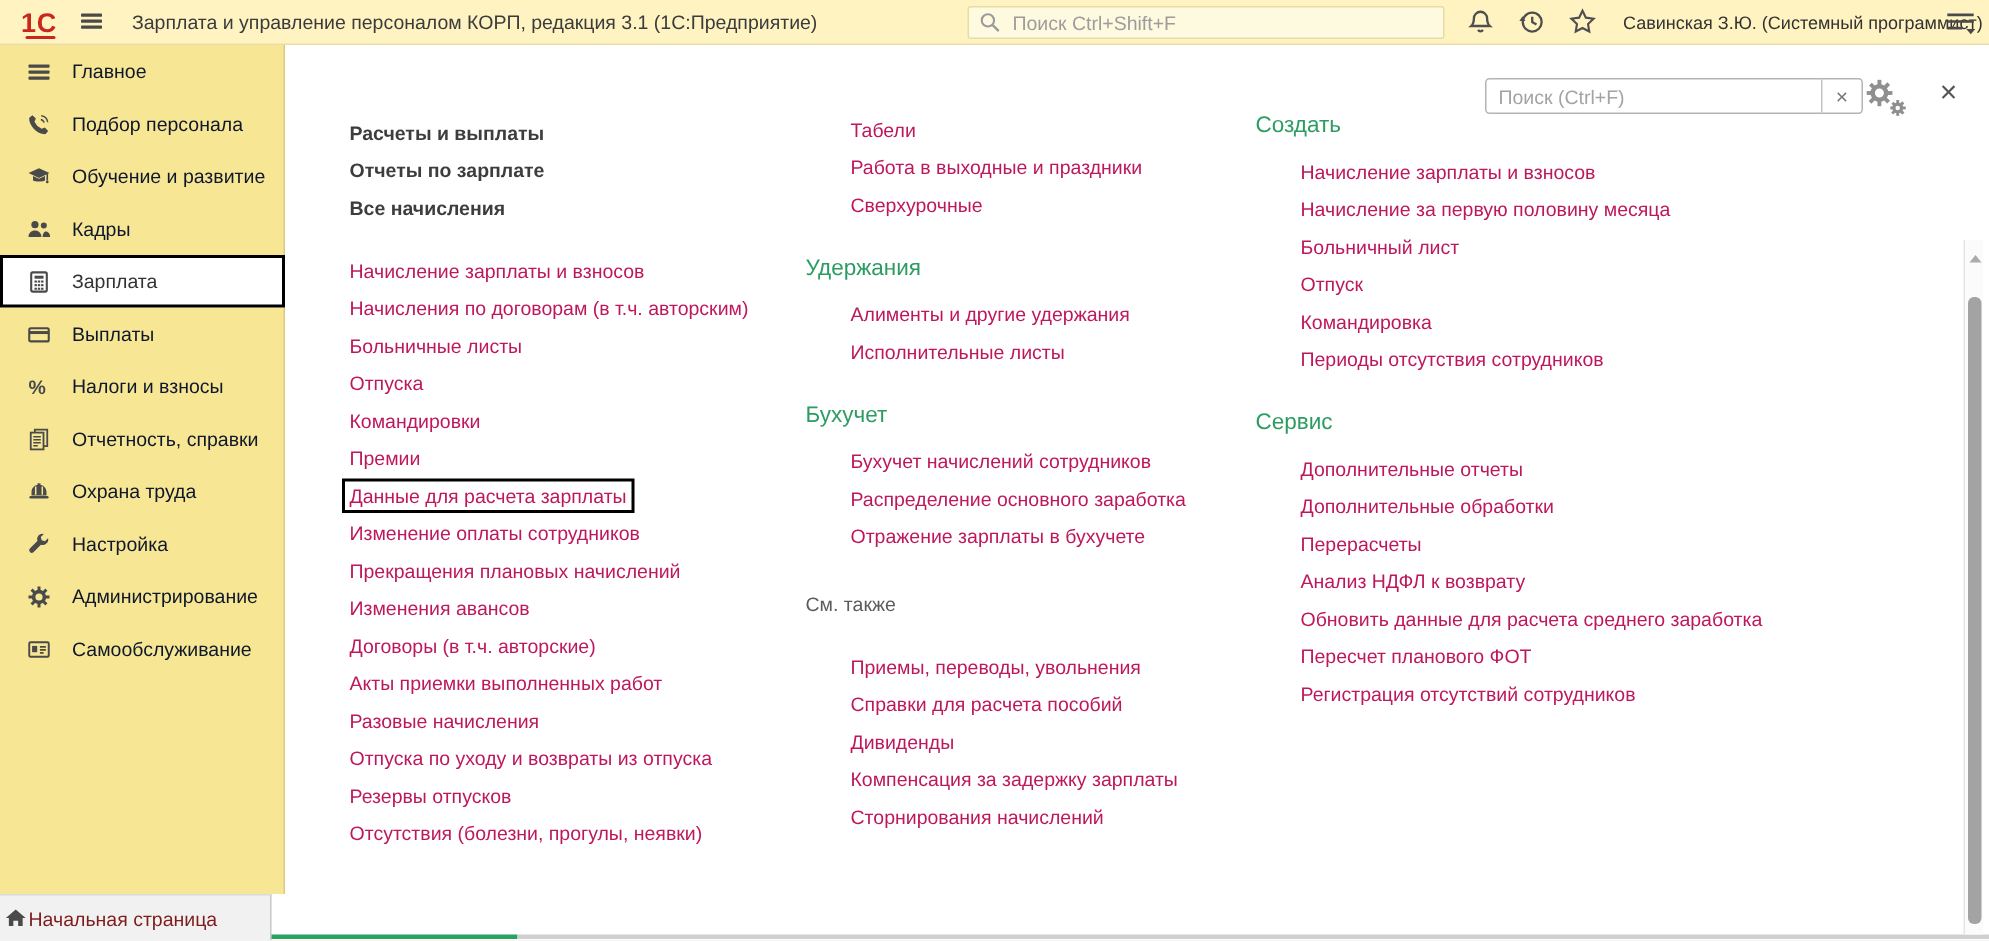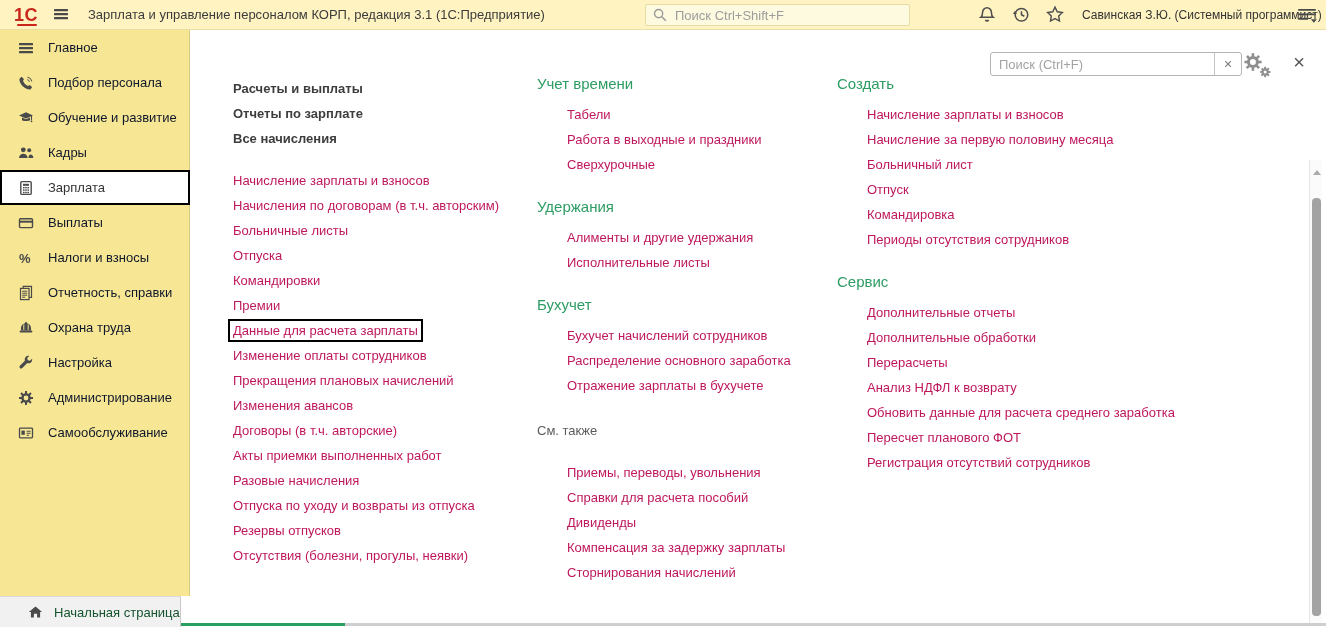--- a/index.html
+++ b/index.html
@@ -8,41 +8,41 @@
        font-family:"Liberation Sans",sans-serif;-webkit-font-smoothing:antialiased;}
 
   
   .topbar{position:absolute;left:0;top:0;width:1326px;height:30px;background:#FFF3C2;
           border-bottom:1px solid #EADDA6;}
   .logo{position:absolute;left:14px;top:4px;font-size:18px;font-weight:bold;color:#C9271C;
         letter-spacing:.5px;line-height:22px;}
   .logo-swoosh{position:absolute;left:17px;top:24px;width:20px;height:2px;background:#C9271C;border-radius:2px;}
   .tb-burger{position:absolute;left:52px;top:6px;width:20px;height:18px;}
   .tb-title{position:absolute;left:88px;top:0;height:30px;line-height:30px;font-size:13px;color:#3b3b3b;white-space:nowrap;}
-  .tb-search{position:absolute;left:645px;top:4px;width:265px;height:22px;background:#FEFAE0;
+  .tb-search{position:absolute;left:645px;top:4px;width:318px;height:22px;background:#FEFAE0;
              border:1px solid #E7DCA6;border-radius:2px;display:flex;align-items:center;padding:0 6px;gap:5px;}
   .tb-search input{flex:1;border:none;outline:none;background:transparent;font:13px "Liberation Sans",sans-serif;color:#444;}
   .tb-search input::placeholder{color:#9c9c9c;}
   .tb-ico{position:absolute;top:5px;width:22px;height:20px;cursor:pointer;}
   .tb-user{position:absolute;left:1082px;top:0;height:30px;line-height:30px;font-size:12px;color:#333;white-space:nowrap;}
   .tb-service{position:absolute;left:1296px;top:6px;width:22px;height:20px;cursor:pointer;}
 
   
   .sidebar{position:absolute;left:0;top:30px;width:190px;height:566px;background:#F7E795;
            border-right:1px solid #D8CA80;}
   .side-item{display:flex;align-items:center;height:35px;padding-left:17px;gap:13px;
              font-size:13px;color:#0f172a;cursor:pointer;white-space:nowrap;}
   .side-item .sicon{width:18px;height:16px;display:inline-flex;flex:none;}
   .side-item.selected{position:relative;z-index:2;width:190px;background:#fff;
              border:2px solid #000;padding-left:15px;color:#333;}
 
   
   .taskbar{position:absolute;left:0;top:596px;width:181px;height:31px;background:#F1F1F1;
            border-top:1px solid #DADADA;border-right:1px solid #C9C9C9;
-           display:flex;align-items:center;gap:10px;padding-left:27px;font-size:13px;color:#14532d;cursor:pointer;}
+           display:flex;align-items:center;padding-left:2px;font-size:13px;color:#7f1d1d;cursor:pointer;}
   .bottom-green{position:absolute;left:181px;top:623px;width:164px;height:3px;background:#2AA061;}
   .bottom-gray{position:absolute;left:345px;top:623px;width:981px;height:3px;background:#CFCFCF;}
 
   
   .panel{position:absolute;left:190px;top:30px;width:1136px;height:545px;background:#fff;}
   .p-search{position:absolute;left:800px;top:22px;width:252px;height:24px;border:1px solid #B4B4B4;
             border-radius:3px;display:flex;align-items:stretch;}
   .p-search input{flex:1;border:none;outline:none;background:transparent;padding:0 8px;
             font:13px "Liberation Sans",sans-serif;color:#444;min-width:0;}
   .p-search input::placeholder{color:#A3A3A3;}
@@ -321,21 +321,20 @@
           <div class="link">Договоры (в т.ч. авторские)</div>
           <div class="link">Акты приемки выполненных работ</div>
           <div class="link">Разовые начисления</div>
           <div class="link">Отпуска по уходу и возвраты из отпуска</div>
           <div class="link">Резервы отпусков</div>
           <div class="link">Отсутствия (болезни, прогулы, неявки)</div>
         </div>
     </div>
     <div class="col col2">
         <div class="sec">
-          <div class="sec-title">Учет времени</div>
           <div class="link">Табели</div>
           <div class="link">Работа в выходные и праздники</div>
           <div class="link">Сверхурочные</div>
         </div>
         <div class="sec">
           <div class="sec-title">Удержания</div>
           <div class="link">Алименты и другие удержания</div>
           <div class="link">Исполнительные листы</div>
         </div>
         <div class="sec">

